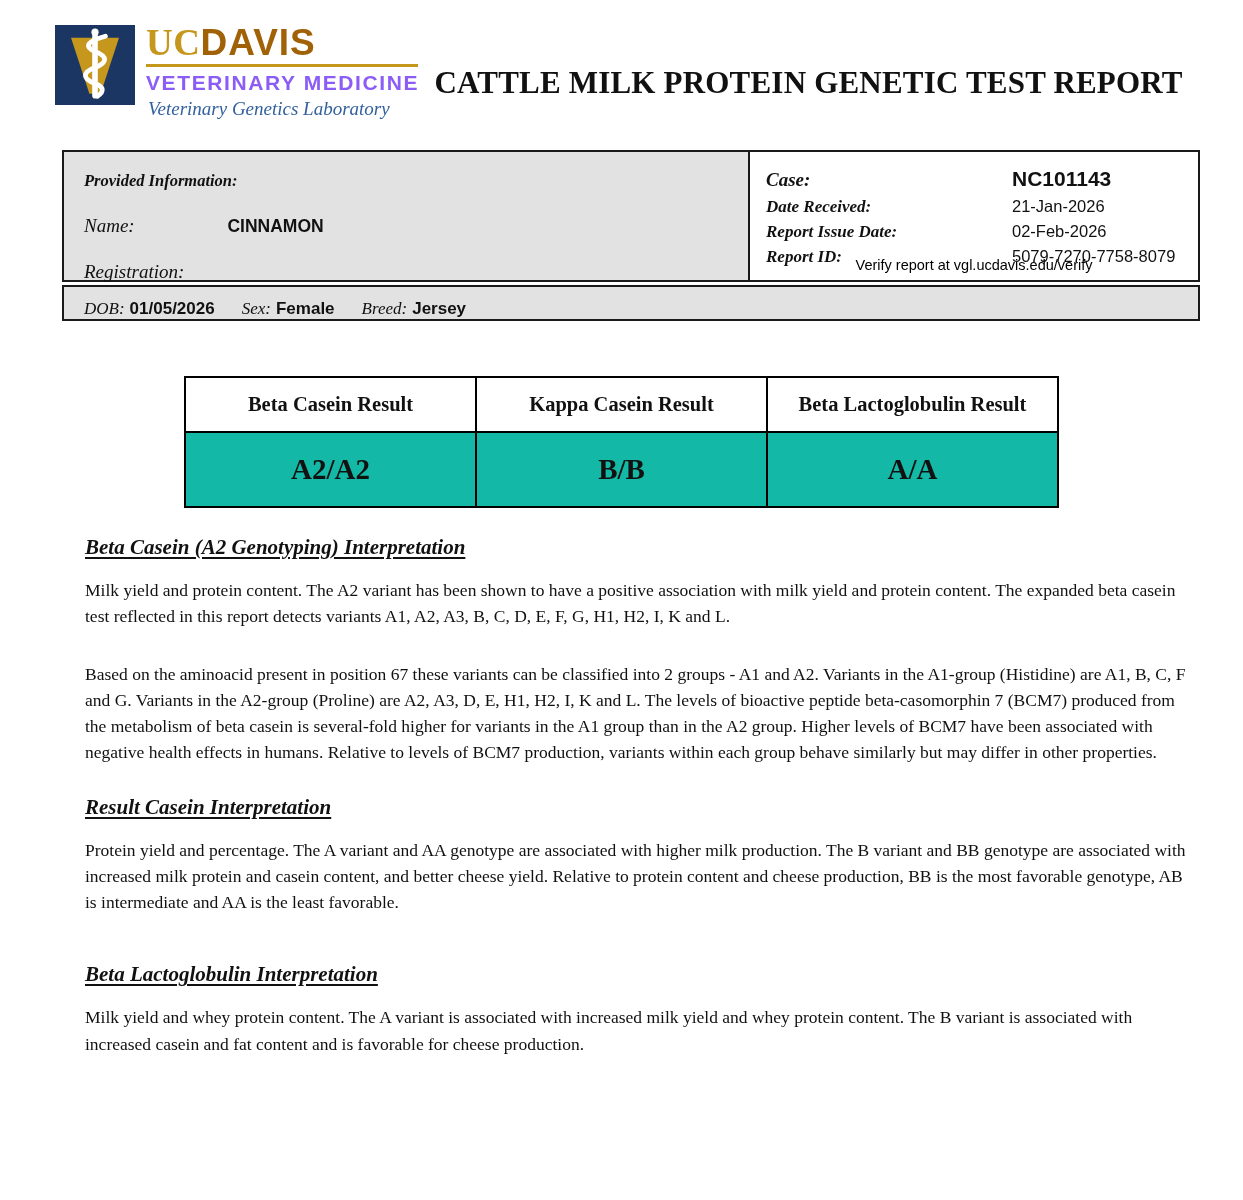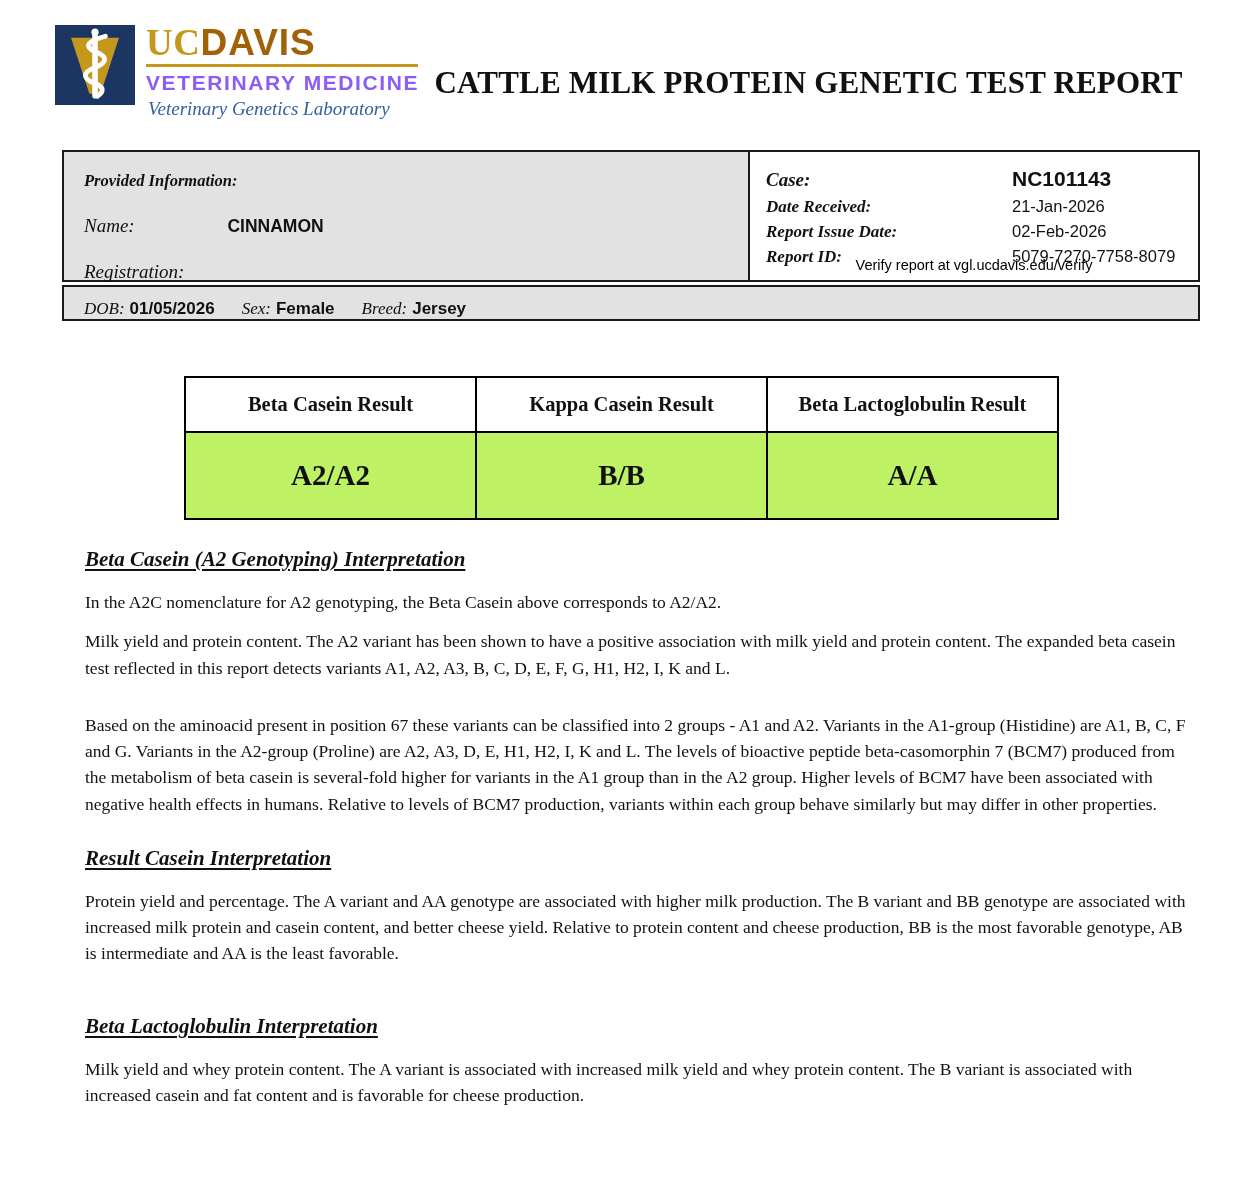--- a/index.html
+++ b/index.html
@@ -42,21 +42,21 @@
   .info-strip { margin-top:3px; border:2px solid #1a1a1a; border-bottom-width:2.5px; background:#E3E2E2;
                 height:36px; display:flex; align-items:flex-end; padding-left:20px; font-size:17px; }
   .strip-pair { white-space:nowrap; }
   .strip-pair + .strip-pair { margin-left:27px; }
   .strip-val { font-family:"Liberation Sans", sans-serif; font-weight:bold; margin-left:5px; }
 
   
   .results { border-collapse:collapse; margin:55px auto 0 auto; }
   .results th, .results td { border:2.5px solid #000; text-align:center; vertical-align:middle; }
   .results th { width:291px; height:55px; background:#ffffff; font-size:20.5px; font-weight:bold; padding:0 20px; }
-  .results td { height:87px; background:#bef264; font-size:29px; font-weight:bold; }
+  .results td { height:75px; background:#14b8a6; font-size:29px; font-weight:bold; }
 
   
   .body-copy { margin:27px 56px 12px 85px; }
   .sec-h { font-size:21px; font-weight:bold; font-style:italic; text-decoration:underline;
            text-decoration-thickness:1.5px; text-underline-offset:3px; margin-bottom:17px; }
   .body-copy p { font-size:17.5px; line-height:1.5; margin-bottom:13px; }
   .p-gap-after { margin-bottom:31px !important; }
   .sec2 { margin-top:29px; }
   .sec3 { margin-top:47px; }
 </style>
@@ -128,21 +128,20 @@
         <td>A2/A2</td>
         <td>B/B</td>
         <td>A/A</td>
       </tr>
     </tbody>
   </table>
 
   <div class="body-copy">
     <section>
       <h2 class="sec-h">Beta Casein (A2 Genotyping) Interpretation</h2>
-      <p>In the A2C nomenclature for A2 genotyping, the Beta Casein above corresponds to A2/A2.</p>
       <p class="p-gap-after">Milk yield and protein content. The A2 variant has been shown to have a positive association with milk yield and protein content. The expanded beta casein test reflected in this report detects variants A1, A2, A3, B, C, D, E, F, G, H1, H2, I, K and L.</p>
       <p>Based on the aminoacid present in position 67 these variants can be classified into 2 groups  - A1 and A2.  Variants in the A1-group (Histidine) are A1, B, C, F and G. Variants in the A2-group (Proline) are A2, A3, D, E, H1, H2, I, K and L. The levels of bioactive peptide beta-casomorphin 7 (BCM7) produced from the metabolism of beta casein is several-fold higher for variants in the A1 group than in the A2 group. Higher levels of BCM7 have been associated with negative health effects in humans. Relative to levels of BCM7 production, variants within each group behave similarly but may differ in other properties.</p>
     </section>
     <section class="sec2">
       <h2 class="sec-h">Result Casein Interpretation</h2>
       <p>Protein yield and percentage. The A variant and AA genotype are associated with higher milk production. The B variant and BB genotype are associated with increased milk protein and casein content, and better cheese yield. Relative to protein content and cheese production, BB is the most favorable genotype, AB is intermediate and AA is the least favorable.</p>
     </section>
     <section class="sec3">
       <h2 class="sec-h">Beta Lactoglobulin Interpretation</h2>
       <p>Milk yield and whey protein content. The A variant is associated with increased milk yield and whey protein content. The B variant is associated with increased casein and fat content and is favorable for cheese production.</p>

